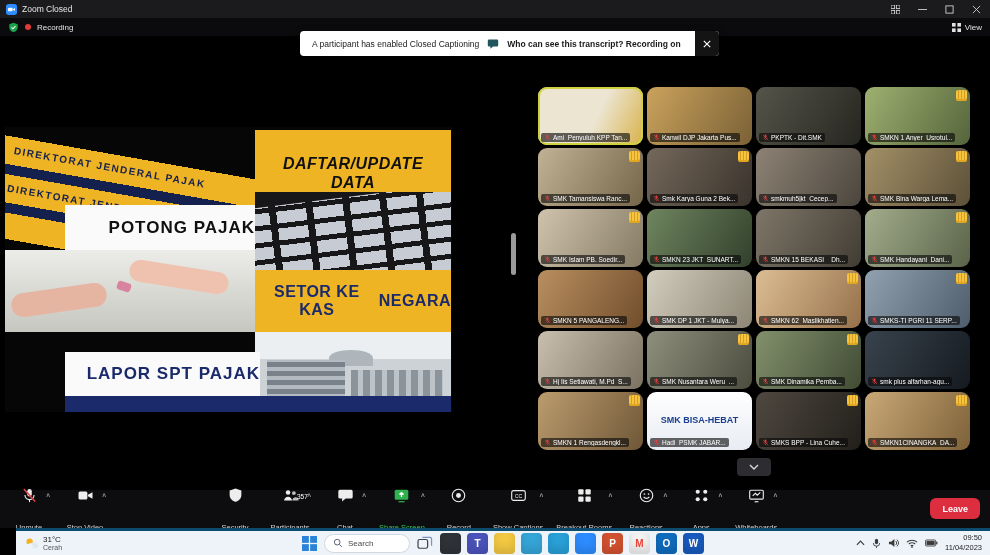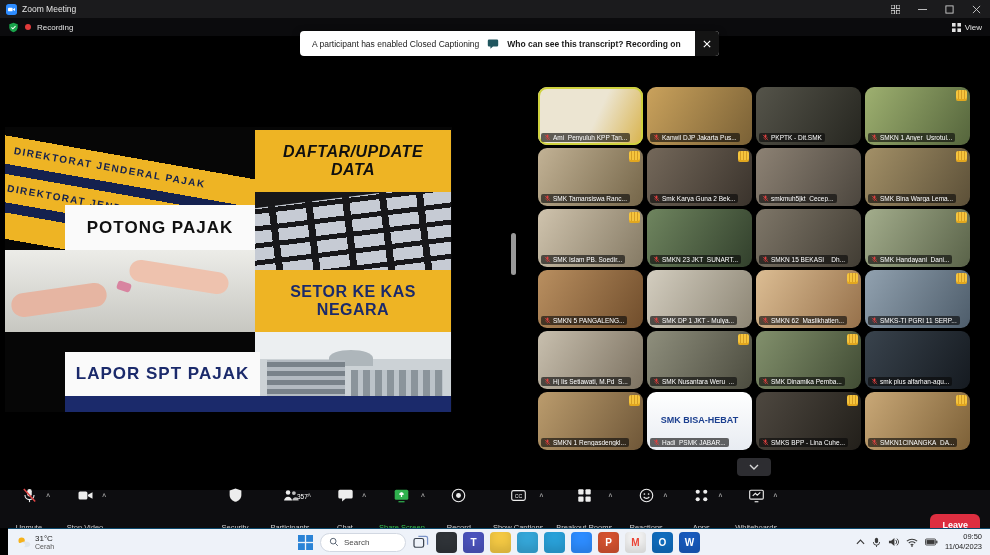--- a/index.html
+++ b/index.html
@@ -24,28 +24,28 @@
 .toast b{font-weight:bold;white-space:nowrap}
 .toast span{white-space:nowrap}
 .toast-close{width:24px;height:25px;background:#141414;border:none;border-radius:0 4px 4px 0;margin-left:6px;display:flex;align-items:center;justify-content:center;cursor:pointer}
 
 
 .collage{position:absolute;left:5px;top:127px;width:447px;height:285px;background:#060606;overflow:hidden}
 .stripes{position:absolute;left:-46px;top:-10px;width:370px;height:132px;transform:rotate(10deg);transform-origin:top left;
  background:linear-gradient(180deg,#060606 0 10px,#eeb424 10px 38px,#14214f 38px 48px,#eeb424 48px 76px,#14214f 76px 86px,#eeb424 86px 112px,#060606 112px 100%)}
 .stripe-text{position:absolute;left:60px;color:#14214f;font-size:10px;font-weight:bold;letter-spacing:1.5px;white-space:nowrap}
 .st1{top:18px}.st2{top:56px}
-.pbox{position:absolute;display:flex;align-items:center;justify-content:center;text-align:center;font-weight:bold;line-height:1.15}
+.pbox{position:absolute;display:flex;align-items:center;justify-content:flex-end;text-align:center;font-weight:bold;line-height:1.15}
 .daftar{left:250px;top:3px;width:196px;height:62px;background:#eeb424;color:#101010;font-size:16px;font-style:italic;flex-direction:column;letter-spacing:.5px}
 .calc{position:absolute;left:250px;top:65px;width:196px;height:78px;background:#17171a;overflow:hidden}
 .calc-keys{position:absolute;left:-12px;top:4px;width:230px;height:86px;transform:rotate(-7deg);
  background-color:#2a2c31;
  background-image:repeating-linear-gradient(0deg,transparent 0 12px,#17171a 12px 17px),repeating-linear-gradient(90deg,#c6cbd4 0 30px,#17171a 30px 37px)}
 .potong{left:60px;top:78px;width:190px;height:45px;background:#fafafa;color:#101010;font-size:17px;letter-spacing:1px}
-.setor{left:250px;top:143px;width:196px;height:62px;background:#eeb424;color:#1b2a6b;font-size:16px;flex-direction:column;letter-spacing:.5px}
+.setor{left:250px;top:143px;width:196px;height:62px;background:#eeb424;color:#1b2a6b;font-size:16px;flex-direction:row;letter-spacing:.5px}
 .hands{position:absolute;left:0;top:123px;width:250px;height:82px;background:linear-gradient(180deg,#ecece8,#c7c7c1)}
 .hand-l{position:absolute;left:6px;top:38px;width:96px;height:24px;background:#e6b5a2;border-radius:12px;transform:rotate(-8deg)}
 .hand-r{position:absolute;right:26px;top:16px;width:100px;height:22px;background:#eec2ae;border-radius:11px;transform:rotate(9deg)}
 .hand-item{position:absolute;left:112px;top:32px;width:14px;height:9px;background:#d884a0;border-radius:3px;transform:rotate(18deg)}
 .lapor{left:60px;top:225px;width:195px;height:44px;background:#fafafa;color:#1b2a6b;font-size:17px;letter-spacing:1px;z-index:3}
 .navy-strip{position:absolute;left:60px;top:269px;width:386px;height:16px;background:#1b2a6b;z-index:2}
 .building{position:absolute;left:250px;top:205px;width:196px;height:80px;background:linear-gradient(180deg,#eceff1 0 34%,#ccd2d6 34%);overflow:hidden}
 .bld1{position:absolute;left:12px;bottom:0;width:78px;height:52px;background:repeating-linear-gradient(0deg,#79828a 0 5px,#b3bac1 5px 9px)}
 .bld2{position:absolute;right:8px;bottom:0;width:92px;height:42px;background:repeating-linear-gradient(90deg,#8b949b 0 7px,#bcc3c9 7px 12px)}
 .bld-dome{position:absolute;left:74px;bottom:46px;width:44px;height:16px;background:#aeb6bb;border-radius:50% 50% 0 0}
@@ -62,24 +62,24 @@
 .grid-collapse{position:absolute;left:737px;top:458px;width:34px;height:18px;background:#2d2d31;border:none;border-radius:4px;display:flex;align-items:center;justify-content:center;z-index:3;cursor:pointer}
 
 
 .zoom-toolbar{position:absolute;left:0;right:0;top:490px;height:38px;background:#0d0d10;display:flex;align-items:center;z-index:6}
 .tb-group-left{display:flex;margin-left:8px;gap:14px}
 .tb-group-center{display:flex;margin-left:108px;gap:13px}
 .tb-item{position:relative;display:flex;flex-direction:column;align-items:center;justify-content:center;background:none;border:none;min-width:42px;height:39px;gap:16px;cursor:pointer}
 .tb-item .lbl{font-size:7.5px;color:#d2d2d2;white-space:nowrap}
 .tb-item .caret{position:absolute;top:3px;right:0;font-size:6.5px;color:#a8a8a8;font-weight:bold}
 .tb-item .badge{position:absolute;top:3px;left:calc(50% + 7px);font-size:6.5px;color:#fff}
-.leave-btn{position:absolute;right:10px;top:24px;height:21px;padding:0 12px;background:#dd2e40;color:#fff;font-size:9px;border:none;border-radius:6px;font-weight:bold;cursor:pointer}
-
-
-.taskbar{position:absolute;left:8px;right:0;bottom:0;height:27px;background:#eef2f9;border-top:1px solid #0c4a6e;display:flex;align-items:center;z-index:8}
+.leave-btn{position:absolute;right:10px;top:8px;height:21px;padding:0 12px;background:#dd2e40;color:#fff;font-size:9px;border:none;border-radius:6px;font-weight:bold;cursor:pointer}
+
+
+.taskbar{position:absolute;left:16px;right:0;bottom:0;height:27px;background:#eef2f9;border-top:3px solid #0c4a6e;display:flex;align-items:center;z-index:8}
 .weather{display:flex;align-items:center;gap:4px;margin-left:8px;cursor:pointer}
 .weather .t{font-size:8px;color:#1a1a1a}
 .weather .d{font-size:7px;color:#555}
 .tb-center{position:absolute;left:50%;transform:translateX(-50%);display:flex;align-items:center;gap:7px}
 .search-pill{display:flex;align-items:center;gap:5px;width:86px;height:19px;background:#fff;border:1px solid #d2d8e2;border-radius:10px;padding:0 8px;font-size:8px;color:#4a4a4a;cursor:pointer}
 .app{width:21px;height:21px;border-radius:4px;display:flex;align-items:center;justify-content:center;font-size:10px;font-weight:bold;color:#fff;cursor:pointer;box-shadow:inset 0 -6px 8px rgba(0,0,0,.12)}
 .tray{position:absolute;right:8px;display:flex;align-items:center;gap:7px}
 .clock{text-align:right;font-size:7.5px;line-height:1.3;color:#1b1b1b;cursor:pointer}
 .tray-btn{background:none;border:none;display:flex;align-items:center;cursor:pointer}
 </style>
@@ -88,21 +88,21 @@
 
 <div class="screen">
 
   <div class="titlebar">
     <div class="tb-left">
       <svg width="11" height="11" viewBox="0 0 12 12">
           <rect width="12" height="12" rx="3" fill="#2d8cff"></rect>
           <rect x="2.2" y="4" width="5" height="4" rx="1" fill="#fff"></rect>
           <path d="M7.6 5.6l2.2-1.2v3.2L7.6 6.4z" fill="#fff"></path>
         </svg>
-      <span>Zoom Meeting</span>
+      <span>Zoom Closed</span>
     </div>
     <div class="win-controls">
       <button class="win-btn">
           <svg width="9" height="9" viewBox="0 0 10 10">
             <rect x="0" y="0" width="4" height="4" fill="none" stroke="#cfcfcf"></rect>
             <rect x="6" y="0" width="4" height="4" fill="none" stroke="#cfcfcf"></rect>
             <rect x="0" y="6" width="4" height="4" fill="none" stroke="#cfcfcf"></rect>
             <rect x="6" y="6" width="4" height="4" fill="none" stroke="#cfcfcf"></rect>
           </svg>
         </button>

